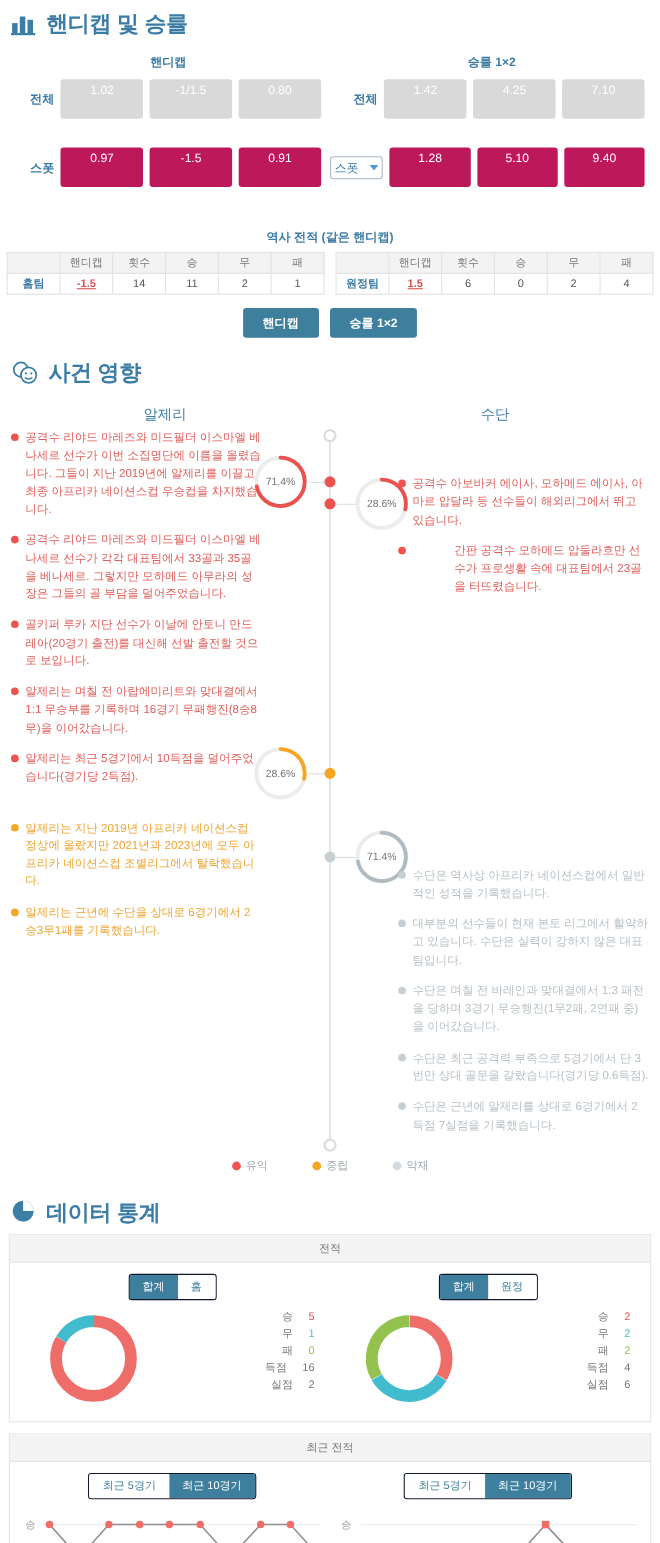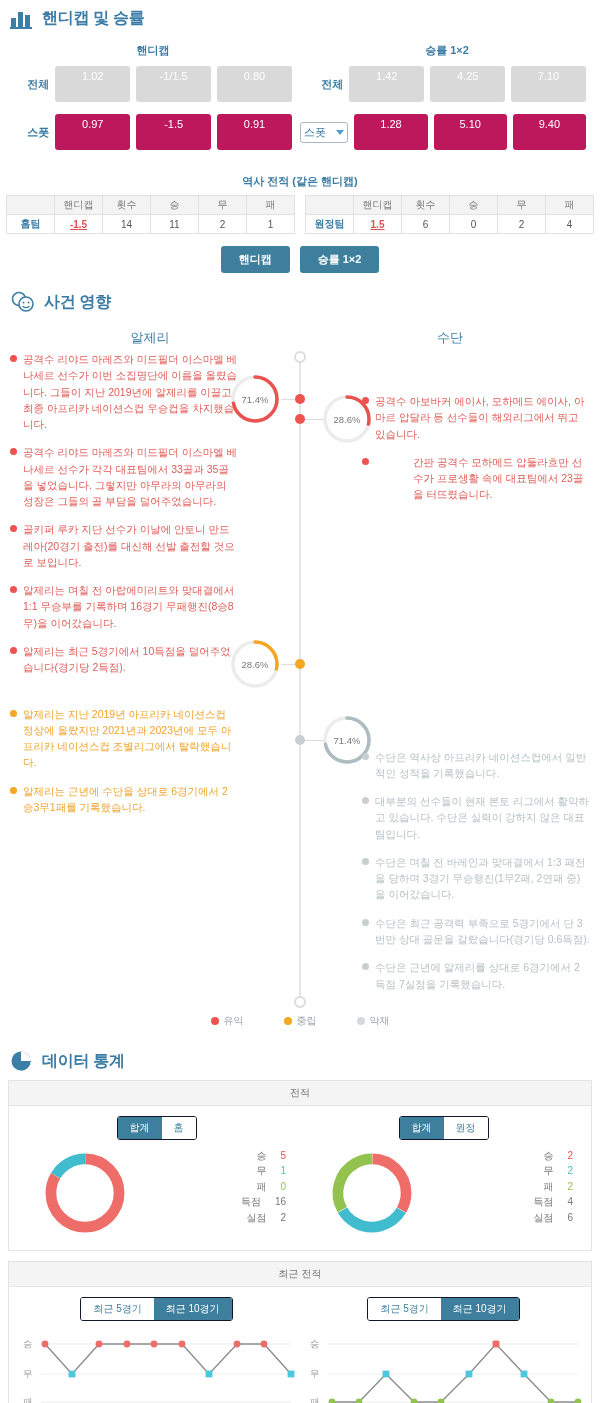--- a/index.html
+++ b/index.html
@@ -11,34 +11,34 @@
     font-size: 11px;
   }
   .wrap { width: 600px; position: relative; }
 
   
   .sec-head {
     display: flex; align-items: center; gap: 8px;
     padding: 8px 10px 6px 10px;
   }
   .sec-head .title {
-    font-size: 16px; font-weight: bold; color: #3a7ca5; letter-spacing: -0.3px;
+    font-size: 20px; font-weight: bold; color: #3a7ca5; letter-spacing: -0.3px;
   }
   .icon-bar { width: 24px; height: 20px; position: relative; }
   .icon-bar i { position: absolute; bottom: 2px; background: #3c7fa6; display: block; }
   .icon-bar i:nth-child(1) { left: 1px; width: 5px; height: 9px; }
   .icon-bar i:nth-child(2) { left: 8px; width: 5px; height: 15px; }
   .icon-bar i:nth-child(3) { left: 15px; width: 5px; height: 12px; }
   .icon-bar u { position: absolute; bottom: 0; left: 0; width: 22px; height: 2px; background: #3c7fa6; display:block;}
 
   
   .odds-wrap { display: flex; padding: 2px 6px 4px 6px; }
   .odds-col { width: 50%; }
   .odds-title { text-align: center; font-weight: bold; color: #3a7ca5; font-size: 11px; margin: 6px 0 8px 0; }
-  .odds-row { display: flex; align-items: center; justify-content: center; margin-bottom: 12px; gap: 6px; padding-right: 8px; }
+  .odds-row { display: flex; align-items: center; justify-content: center; margin-bottom: 26px; gap: 6px; padding-right: 8px; }
   .odds-label { font-size: 11px; color: #3a7ca5; font-weight: bold; width: 44px; text-align: right; }
   .odds-cell {
     width: 76px; height: 36px; line-height: 20px; text-align: center;
     background: #d9d9d9; color: #ffffff; font-size: 11px; border-radius: 3px;
   }
   .odds-cell.hl { background: #be185d; }
   .odds-select {
     width: 50px; height: 21px; border: 1px solid #aab7c4; border-radius: 3px;
     background: #fff; color: #3a7ca5; font-size: 11px; display: flex;
     align-items: center; justify-content: space-between; padding: 0 3px;
@@ -294,21 +294,21 @@
     </div>
 
     <div class="cols">
       <div class="col left">
         <div class="ev good">
           <span class="dot good"></span>
           <p>공격수 리야드 마레즈와 미드필더 이스마엘 베나세르 선수가 이번 소집명단에 이름을 올렸습니다. 그들이 지난 2019년에 알제리를 이끌고 최종 아프리카 네이션스컵 우승컵을 차지했습니다.</p>
         </div>
         <div class="ev good">
           <span class="dot good"></span>
-          <p>공격수 리야드 마레즈와 미드필더 이스마엘 베나세르 선수가 각각 대표팀에서 33골과 35골을 넣었습니다. 그렇지만 아무라의 아무라의 성장은 그들의 골 부담을 덜어주었습니다.</p>
+          <p>공격수 리야드 마레즈와 미드필더 이스마엘 베나세르 선수가 각각 대표팀에서 33골과 35골을 베나세르. 그렇지만 모하메드 아무라의 성장은 그들의 골 부담을 덜어주었습니다.</p>
         </div>
         <div class="ev good">
           <span class="dot good"></span>
           <p>골키퍼 루카 지단 선수가 이날에 안토니 만드레아(20경기 출전)를 대신해 선발 출전할 것으로 보입니다.</p>
         </div>
         <div class="ev good">
           <span class="dot good"></span>
           <p>알제리는 며칠 전 아랍에미리트와 맞대결에서 1:1 무승부를 기록하며 16경기 무패행진(8승8무)을 이어갔습니다.</p>
         </div>
         <div class="ev good" style="margin-bottom:30px;">

